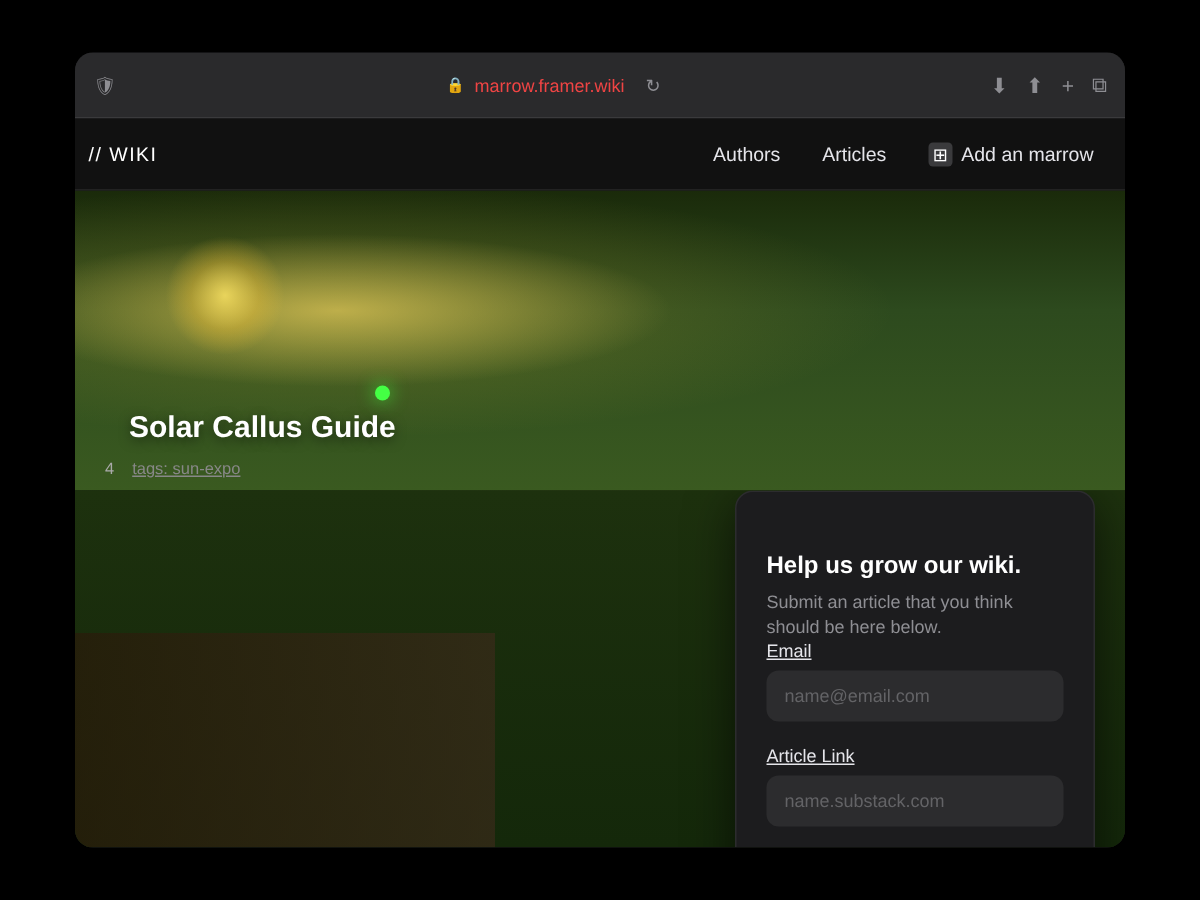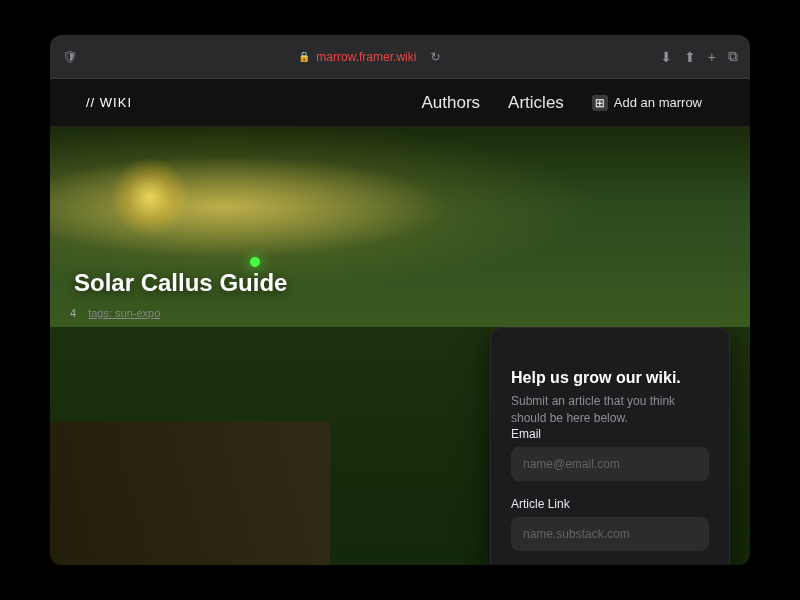--- a/index.html
+++ b/index.html
@@ -98,21 +98,21 @@
       position: relative;
       background: #111;
     }
 
     
     .site-nav {
       background: #111;
       height: 48px;
       display: flex;
       align-items: center;
-      padding: 0 36px;
+      padding: 0 9px;
       position: relative;
       z-index: 10;
       border-bottom: 1px solid #222;
     }
 
     .site-logo {
       color: #fff;
       font-size: 13px;
       font-weight: 500;
       letter-spacing: 1px;
@@ -120,21 +120,21 @@
 
     .nav-links {
       margin-left: auto;
       display: flex;
       align-items: center;
       gap: 4px;
     }
 
     .nav-link {
       color: #e5e5ea;
-      font-size: 17px;
+      font-size: 13px;
       padding: 6px 12px;
       border-radius: 6px;
       cursor: pointer;
       text-decoration: none;
     }
 
     .add-article-btn {
       display: flex;
       align-items: center;
       gap: 6px;
@@ -193,23 +193,23 @@
       width: 10px;
       height: 10px;
       background: #44ff44;
       border-radius: 50%;
       box-shadow: 0 0 12px rgba(68,255,68,0.8);
     }
 
     .hero-title {
       position: absolute;
       bottom: 30px;
-      left: 24px;
+      left: 36px;
       color: #fff;
-      font-size: 24px;
+      font-size: 20px;
       font-weight: 700;
       text-shadow: 0 2px 8px rgba(0,0,0,0.5);
     }
 
     .hero-meta {
       position: absolute;
       bottom: 8px;
       left: 20px;
       color: #aaa;
       font-size: 11px;
@@ -292,20 +292,21 @@
       line-height: 1.4;
       margin-bottom: 0;
     }
 
     .form-label {
       color: #e5e5ea;
       font-size: 12px;
       font-weight: 500;
       margin-bottom: 6px;
       display: block;
+      text-decoration: underline;
     }
 
     .form-input {
       width: 100%;
       background: #2c2c2e;
       border: none;
       border-radius: 8px;
       padding: 10px 12px;
       color: #636366;
       font-size: 12px;

